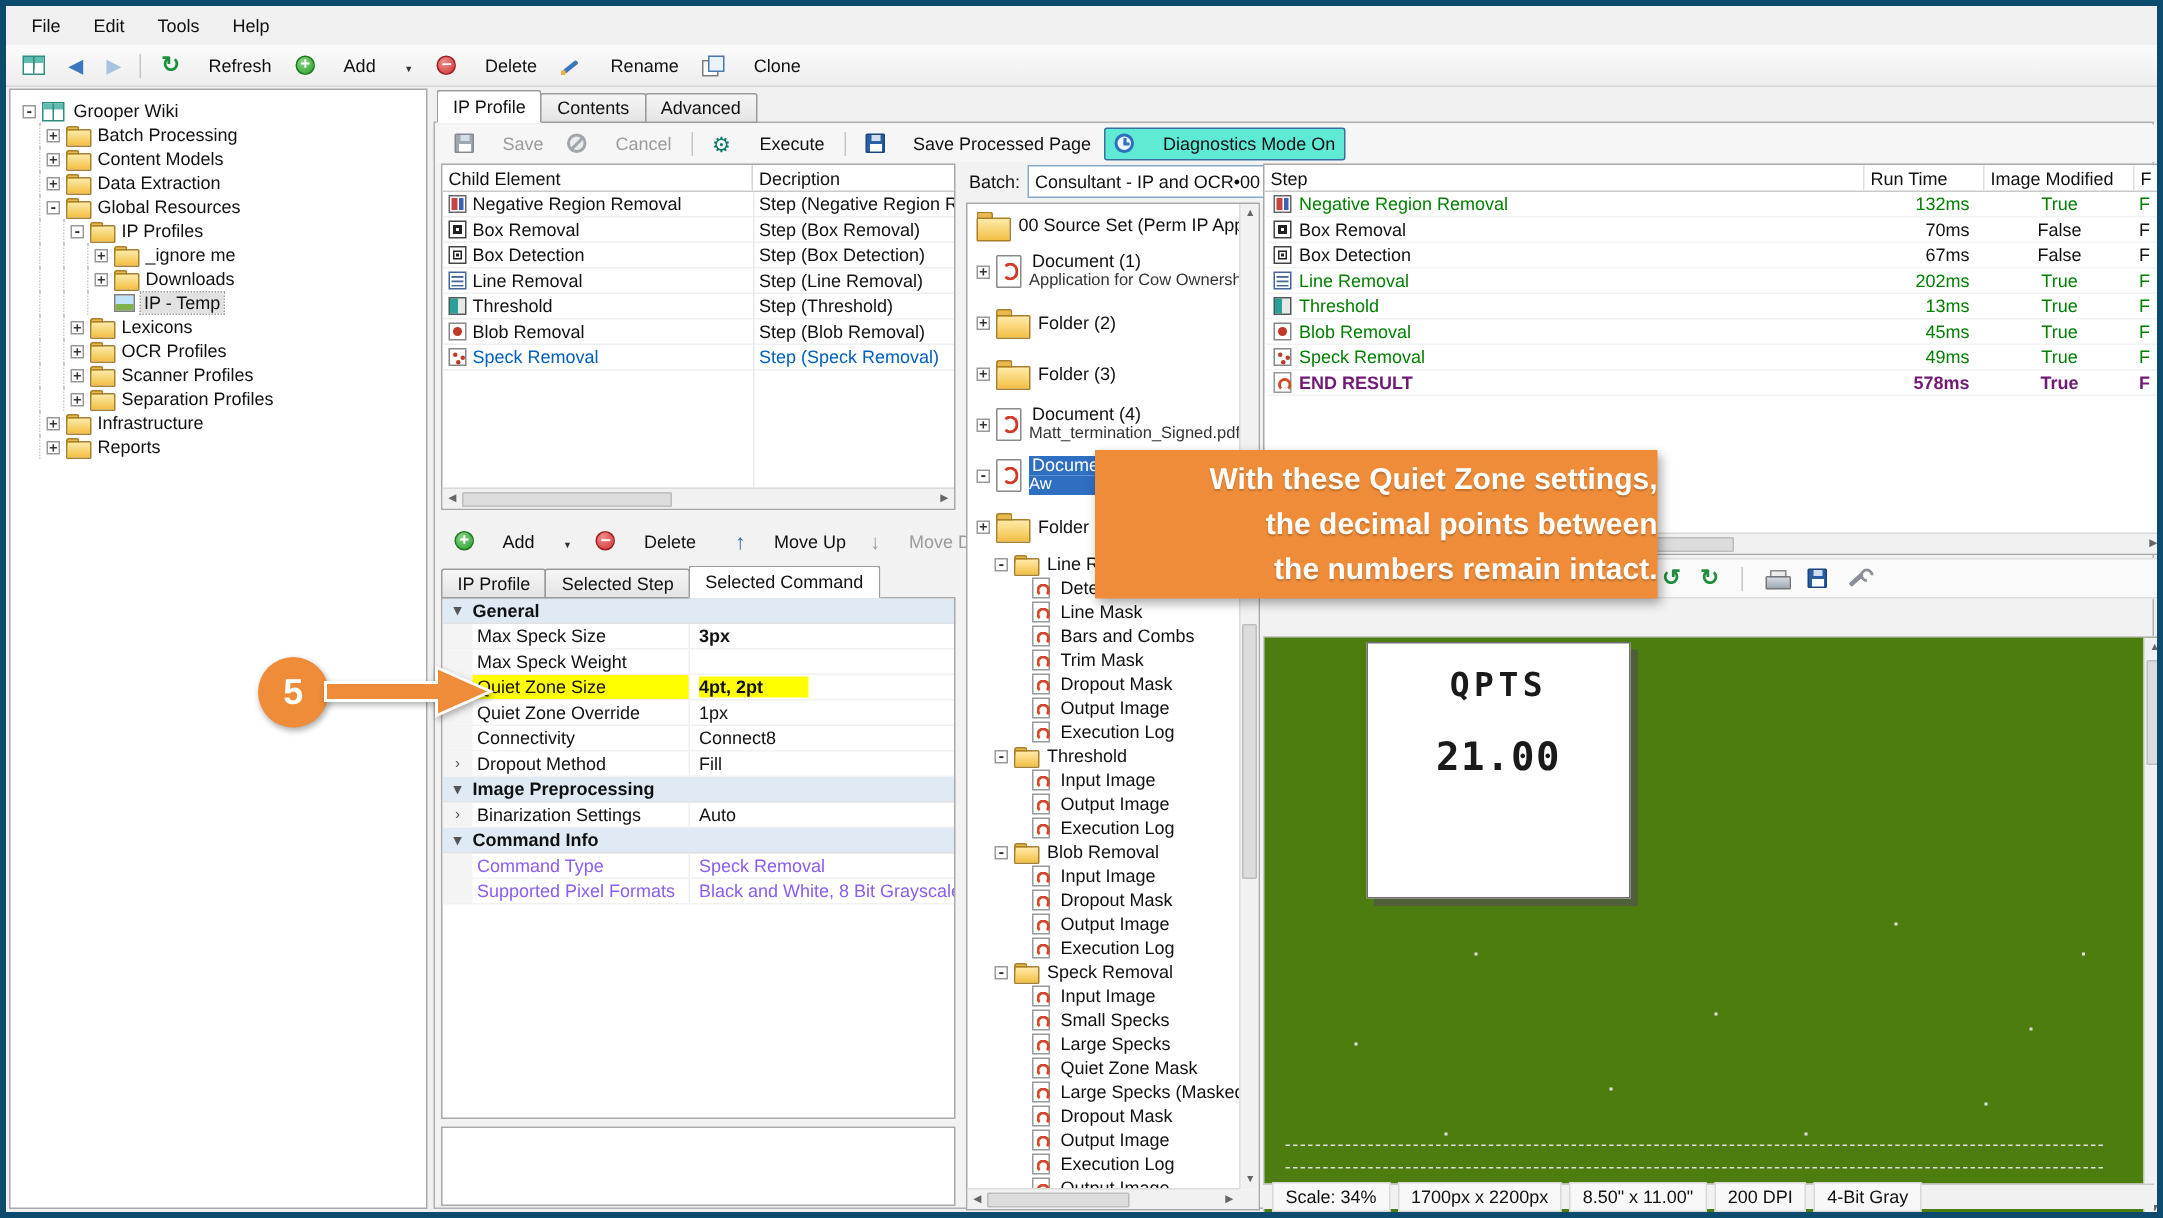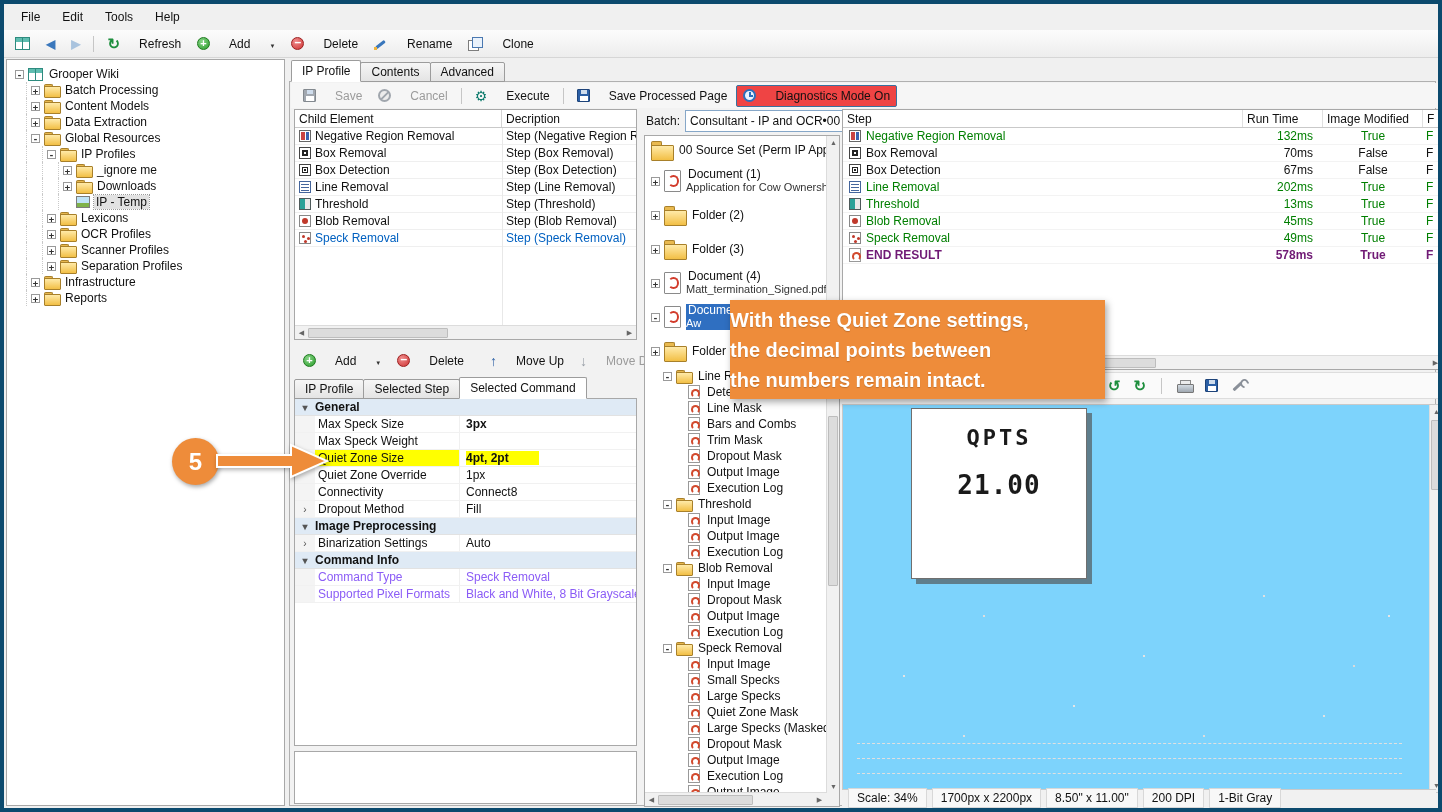--- a/index.html
+++ b/index.html
@@ -7,21 +7,21 @@
 body{font-family:"Liberation Sans",sans-serif;font-size:12px;color:#111}
 button{font:inherit;background:none;border:none;color:inherit;cursor:default;padding:0}
 .app{position:relative;width:1442px;height:812px;background:#f0f0f0;border:4px solid #0c4a6e;overflow:hidden}
 
 
 .menubar{position:absolute;left:0;top:0;right:0;height:26px;background:#f0f0f0;display:flex;align-items:center;padding-left:6px}
 .mitem{padding:5px 11px}
 .toolbar{position:absolute;left:0;top:26px;right:0;height:28px;background:linear-gradient(#fcfcfc,#ededed);border-bottom:1px solid #d6d6d6;display:flex;align-items:center;padding-left:4px;gap:2px}
 .tbtn{display:inline-flex;align-items:center;gap:19px;padding:3px 6px;border:1px solid transparent;border-radius:2px;white-space:nowrap}
 .tbtn.dis{color:#9b9b9b}
-.tbtn.on{border:1px solid #39719e;background:#ef4444}
+.tbtn.on{border:1px solid #39719e;background:#5eead4}
 .tsep{width:1px;height:16px;background:#c6c6c6;margin:0 4px;display:inline-block}
 
 
 .ic{display:inline-block;position:relative;width:14px;height:13px;flex:none;vertical-align:middle}
 .ic-g{width:auto;height:auto;font-weight:700;line-height:1}
 .ic-back::before{content:"◀";color:#3a77bc;font-size:12px}
 .ic-fwd::before{content:"▶";color:#a9c3de;font-size:12px}
 .ic-refresh::before{content:"↻";color:#1e8f3e;font-size:15px}
 .ic-rotl::before{content:"↺";color:#1e8f3e;font-size:15px}
 .ic-rotr::before{content:"↻";color:#1e8f3e;font-size:15px}
@@ -170,34 +170,34 @@
 .rc1{width:400px;display:flex;align-items:center;gap:5px;padding-left:6px;overflow:hidden;white-space:nowrap}
 .rc2{width:80px;text-align:right;padding-right:10px}
 .rc3{width:100px;text-align:center}
 .rc4{flex:1;overflow:hidden;padding-left:3px}
 .res-row.green{color:#007f00}
 .res-row.b{font-weight:700;color:#701a75}
 
 
 .vtb{position:absolute;left:838px;top:368px;width:601px;height:27px;background:#fafafa;border:1px solid #ddd;display:flex;align-items:center;gap:9px;padding-left:263px}
 .vbtn{display:inline-flex;align-items:center;padding:2px}
-.viewer{position:absolute;left:838px;top:400px;width:601px;height:389px;background:#7dd3fc;border:1px solid #c9c9c9;overflow:hidden}
+.viewer{position:absolute;left:838px;top:420px;width:601px;height:389px;background:#4d7c0f;border:1px solid #c9c9c9;overflow:hidden}
 .page{position:absolute;left:68px;top:3px;width:176px;height:171px;background:#fff;border:1px solid #6f6f6f;box-shadow:5px 5px 0 rgba(80,80,80,.65);text-align:center;font-family:"DejaVu Sans Mono",monospace;font-weight:700;color:#1a1a1a}
 .pl1{font-size:22px;letter-spacing:3px;margin-top:16px}
 .pl2{font-size:26px;letter-spacing:1px;margin-top:20px}
 .pl3{font-size:26px;letter-spacing:1px;margin-top:16px}
 .vline{position:absolute;left:14px;right:40px;border-top:1px dashed #e0e0e0}
 .specks{position:absolute;left:0;top:0;width:2px;height:2px;background:transparent;box-shadow:140px 210px 0 #dedede,300px 250px 0 #e3e3e3,420px 190px 0 #e0e0e0,510px 260px 0 #dadada,230px 300px 0 #e5e5e5,360px 330px 0 #dddddd,480px 310px 0 #e2e2e2,120px 330px 0 #e0e0e0,545px 210px 0 #e6e6e6,60px 270px 0 #e4e4e4}
 
 
 .statusbar{position:absolute;left:838px;top:785px;right:2px;bottom:2px;background:#f1f1f1;border-top:1px solid #c9c9c9;display:flex;align-items:center;gap:5px;padding:0 6px}
 .seg{border:1px solid #d8d8d8;background:#f8f8f8;padding:2px 8px;white-space:nowrap}
 
 
-.callout{position:absolute;left:726px;top:296px;width:375px;height:99px;background:#ee8c3a;color:#fff;font-weight:700;font-size:20px;text-align:left;display:flex;flex-direction:column;justify-content:center;line-height:30px;box-shadow:2px 3px 7px rgba(0,0,0,.35);z-index:40;text-shadow:0 1px 1px rgba(0,0,0,.2)}
+.callout{position:absolute;left:726px;top:296px;width:375px;height:99px;background:#ee8c3a;color:#fff;font-weight:700;font-size:20px;text-align:right;display:flex;flex-direction:column;justify-content:center;line-height:30px;box-shadow:2px 3px 7px rgba(0,0,0,.35);z-index:40;text-shadow:0 1px 1px rgba(0,0,0,.2)}
 .badge5{position:absolute;left:168px;top:434px;width:47px;height:47px;border-radius:50%;background:#ee8c3a;color:#fff;font-size:24px;font-weight:700;display:flex;align-items:center;justify-content:center;box-shadow:1px 2px 4px rgba(0,0,0,.35);z-index:50}
 .arrow5{position:absolute;left:211px;top:437px;z-index:50;filter:drop-shadow(1px 2px 2px rgba(0,0,0,.3))}
 </style>
 </head>
 <body>
 
 <div class="app">
 
   <div class="menubar" id="menu-items">
       <span class="mitem">File</span>
@@ -849,21 +849,21 @@
       <div class="vthumb" style="top:15px;height:70px"></div>
       <div style="position:absolute;bottom:0;left:0;right:0" class="sarr">▼</div>
     </div>
   </div>
 
   <div class="statusbar" id="status-segments">
       <span class="seg">Scale: 34%</span>
       <span class="seg">1700px x 2200px</span>
       <span class="seg">8.50" x 11.00"</span>
       <span class="seg">200 DPI</span>
-      <span class="seg">1-Bit Gray</span>
+      <span class="seg">4-Bit Gray</span>
     </div>
 
   <div class="callout">
     <div>With these Quiet Zone settings,</div>
     <div>the decimal points between</div>
     <div>the numbers remain intact.</div>
   </div>
   <div class="badge5">5</div>
   <svg class="arrow5" width="116" height="40" viewBox="0 0 116 40">
     <polygon points="2,14 76,14 76,4 112,20 76,36 76,26 2,26" fill="#EE8C3A" stroke="#ffffff" stroke-width="2"></polygon>

